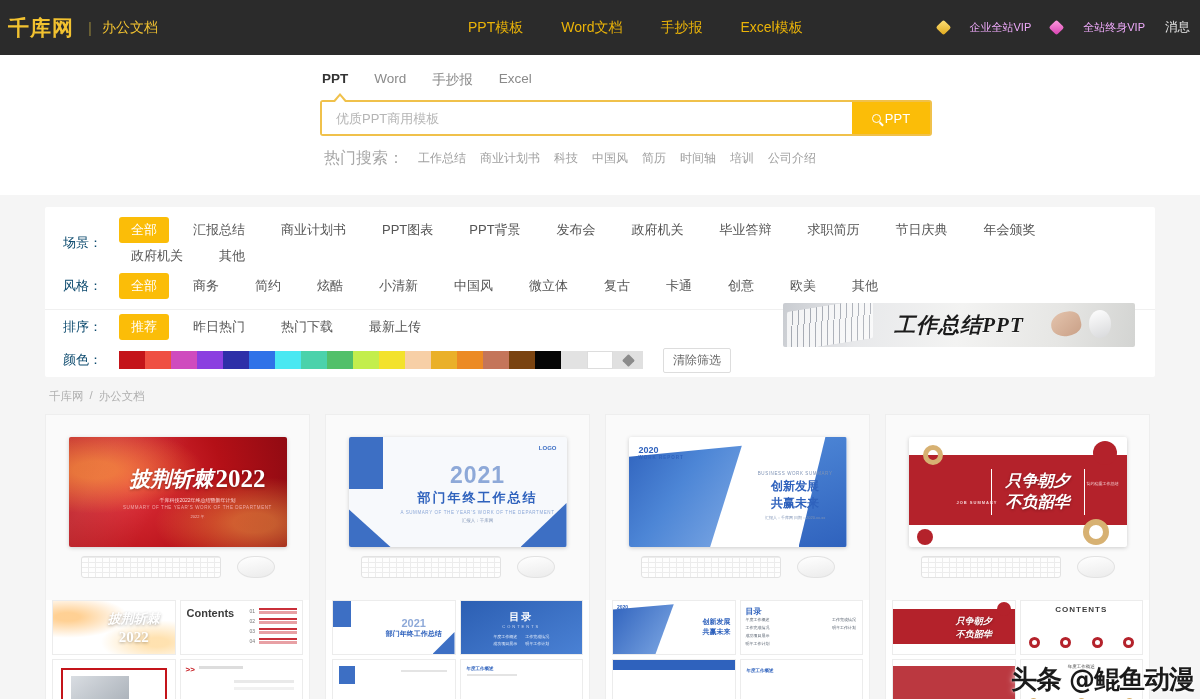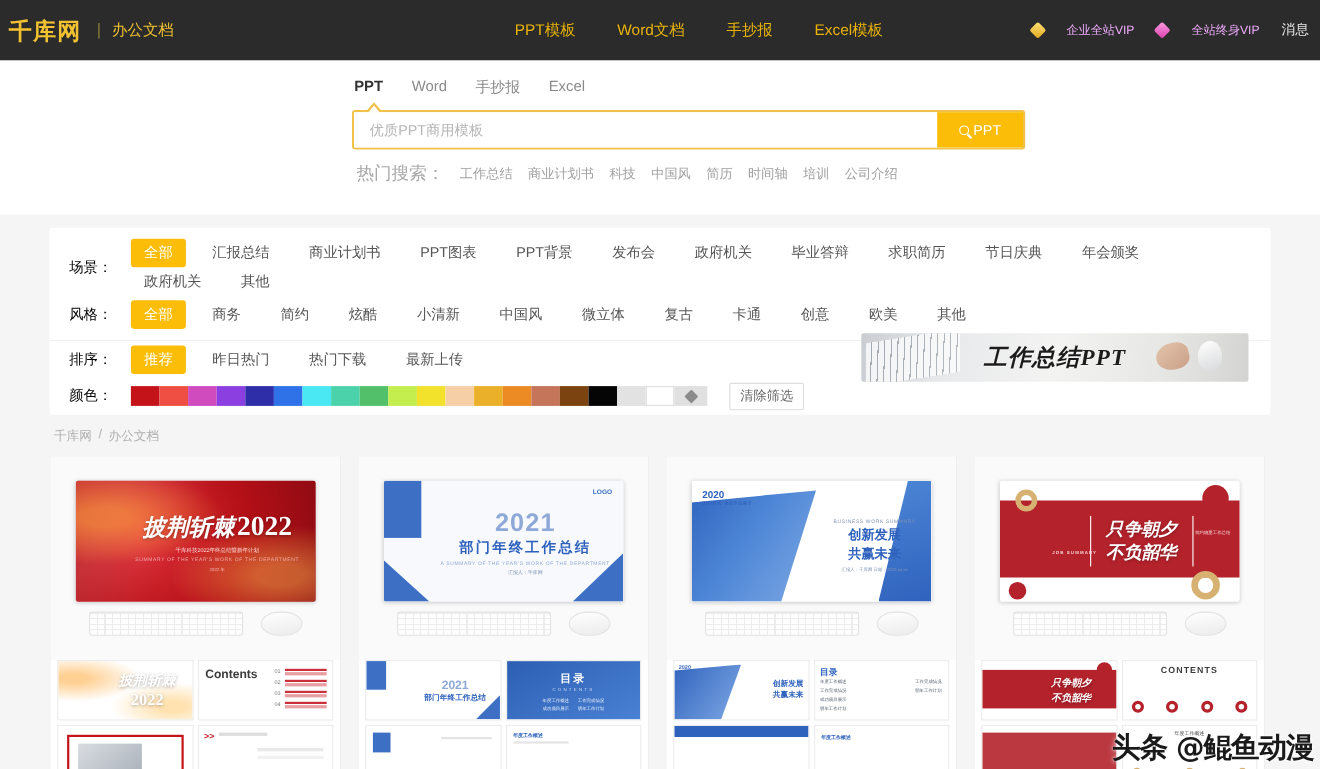--- a/index.html
+++ b/index.html
@@ -110,21 +110,21 @@
   
   .filterpanel {
     margin: 12px auto 0; width: 1110px; background: #fff;
     border-radius: 2px; padding: 10px 0 0 0; position: relative;
   }
   .frow {
     display: flex; align-items: center; min-height: 34px; padding: 0 18px;
   }
   .frow.sep { border-top: 1px solid #f0f0f0; margin-top: 6px; }
   .flabel {
-    width: 56px; font-size: 13px; color: #000000; flex: none;
+    width: 56px; font-size: 13px; color: #0c4a6e; flex: none;
   }
   .fitems { display: flex; align-items: center; flex-wrap: wrap; }
   .fitem {
     font-size: 13px; color: #555; cursor: pointer;
     padding: 4px 12px; margin-right: 12px; border-radius: 3px;
     white-space: nowrap;
   }
   .fitem.active { background: #fbbd08; color: #ffffff; }
 
   .swatches { display: flex; align-items: center; }

